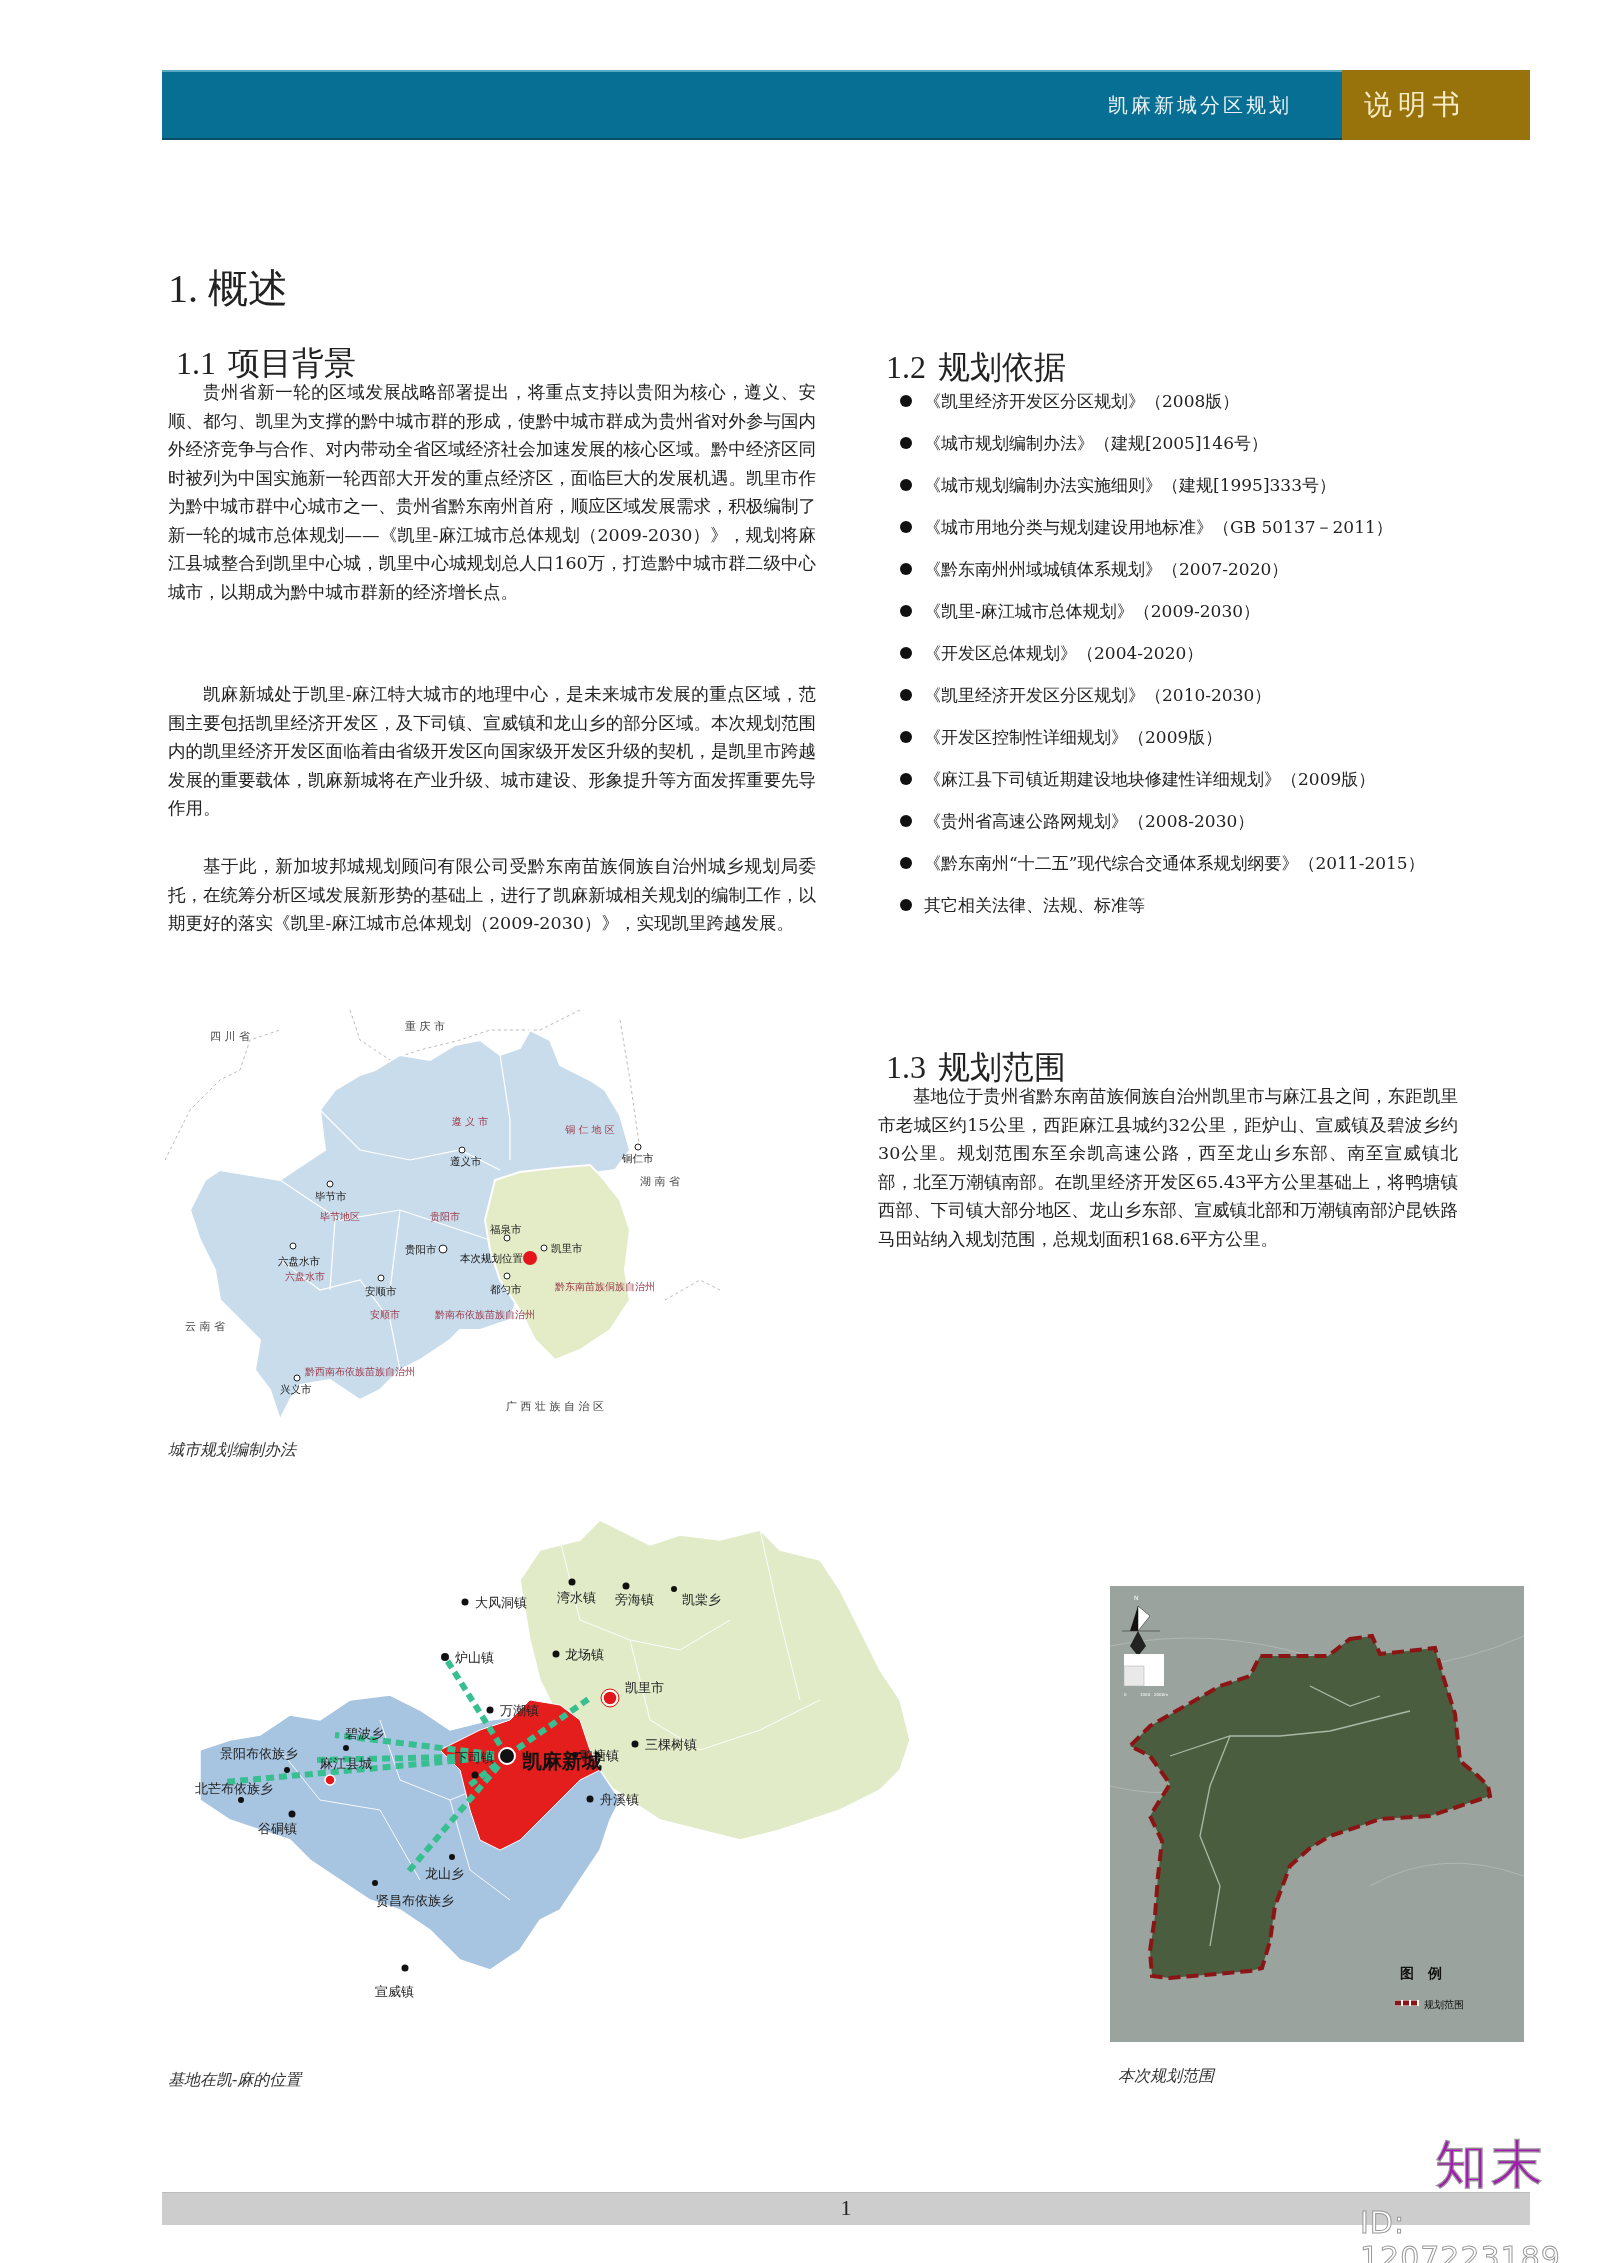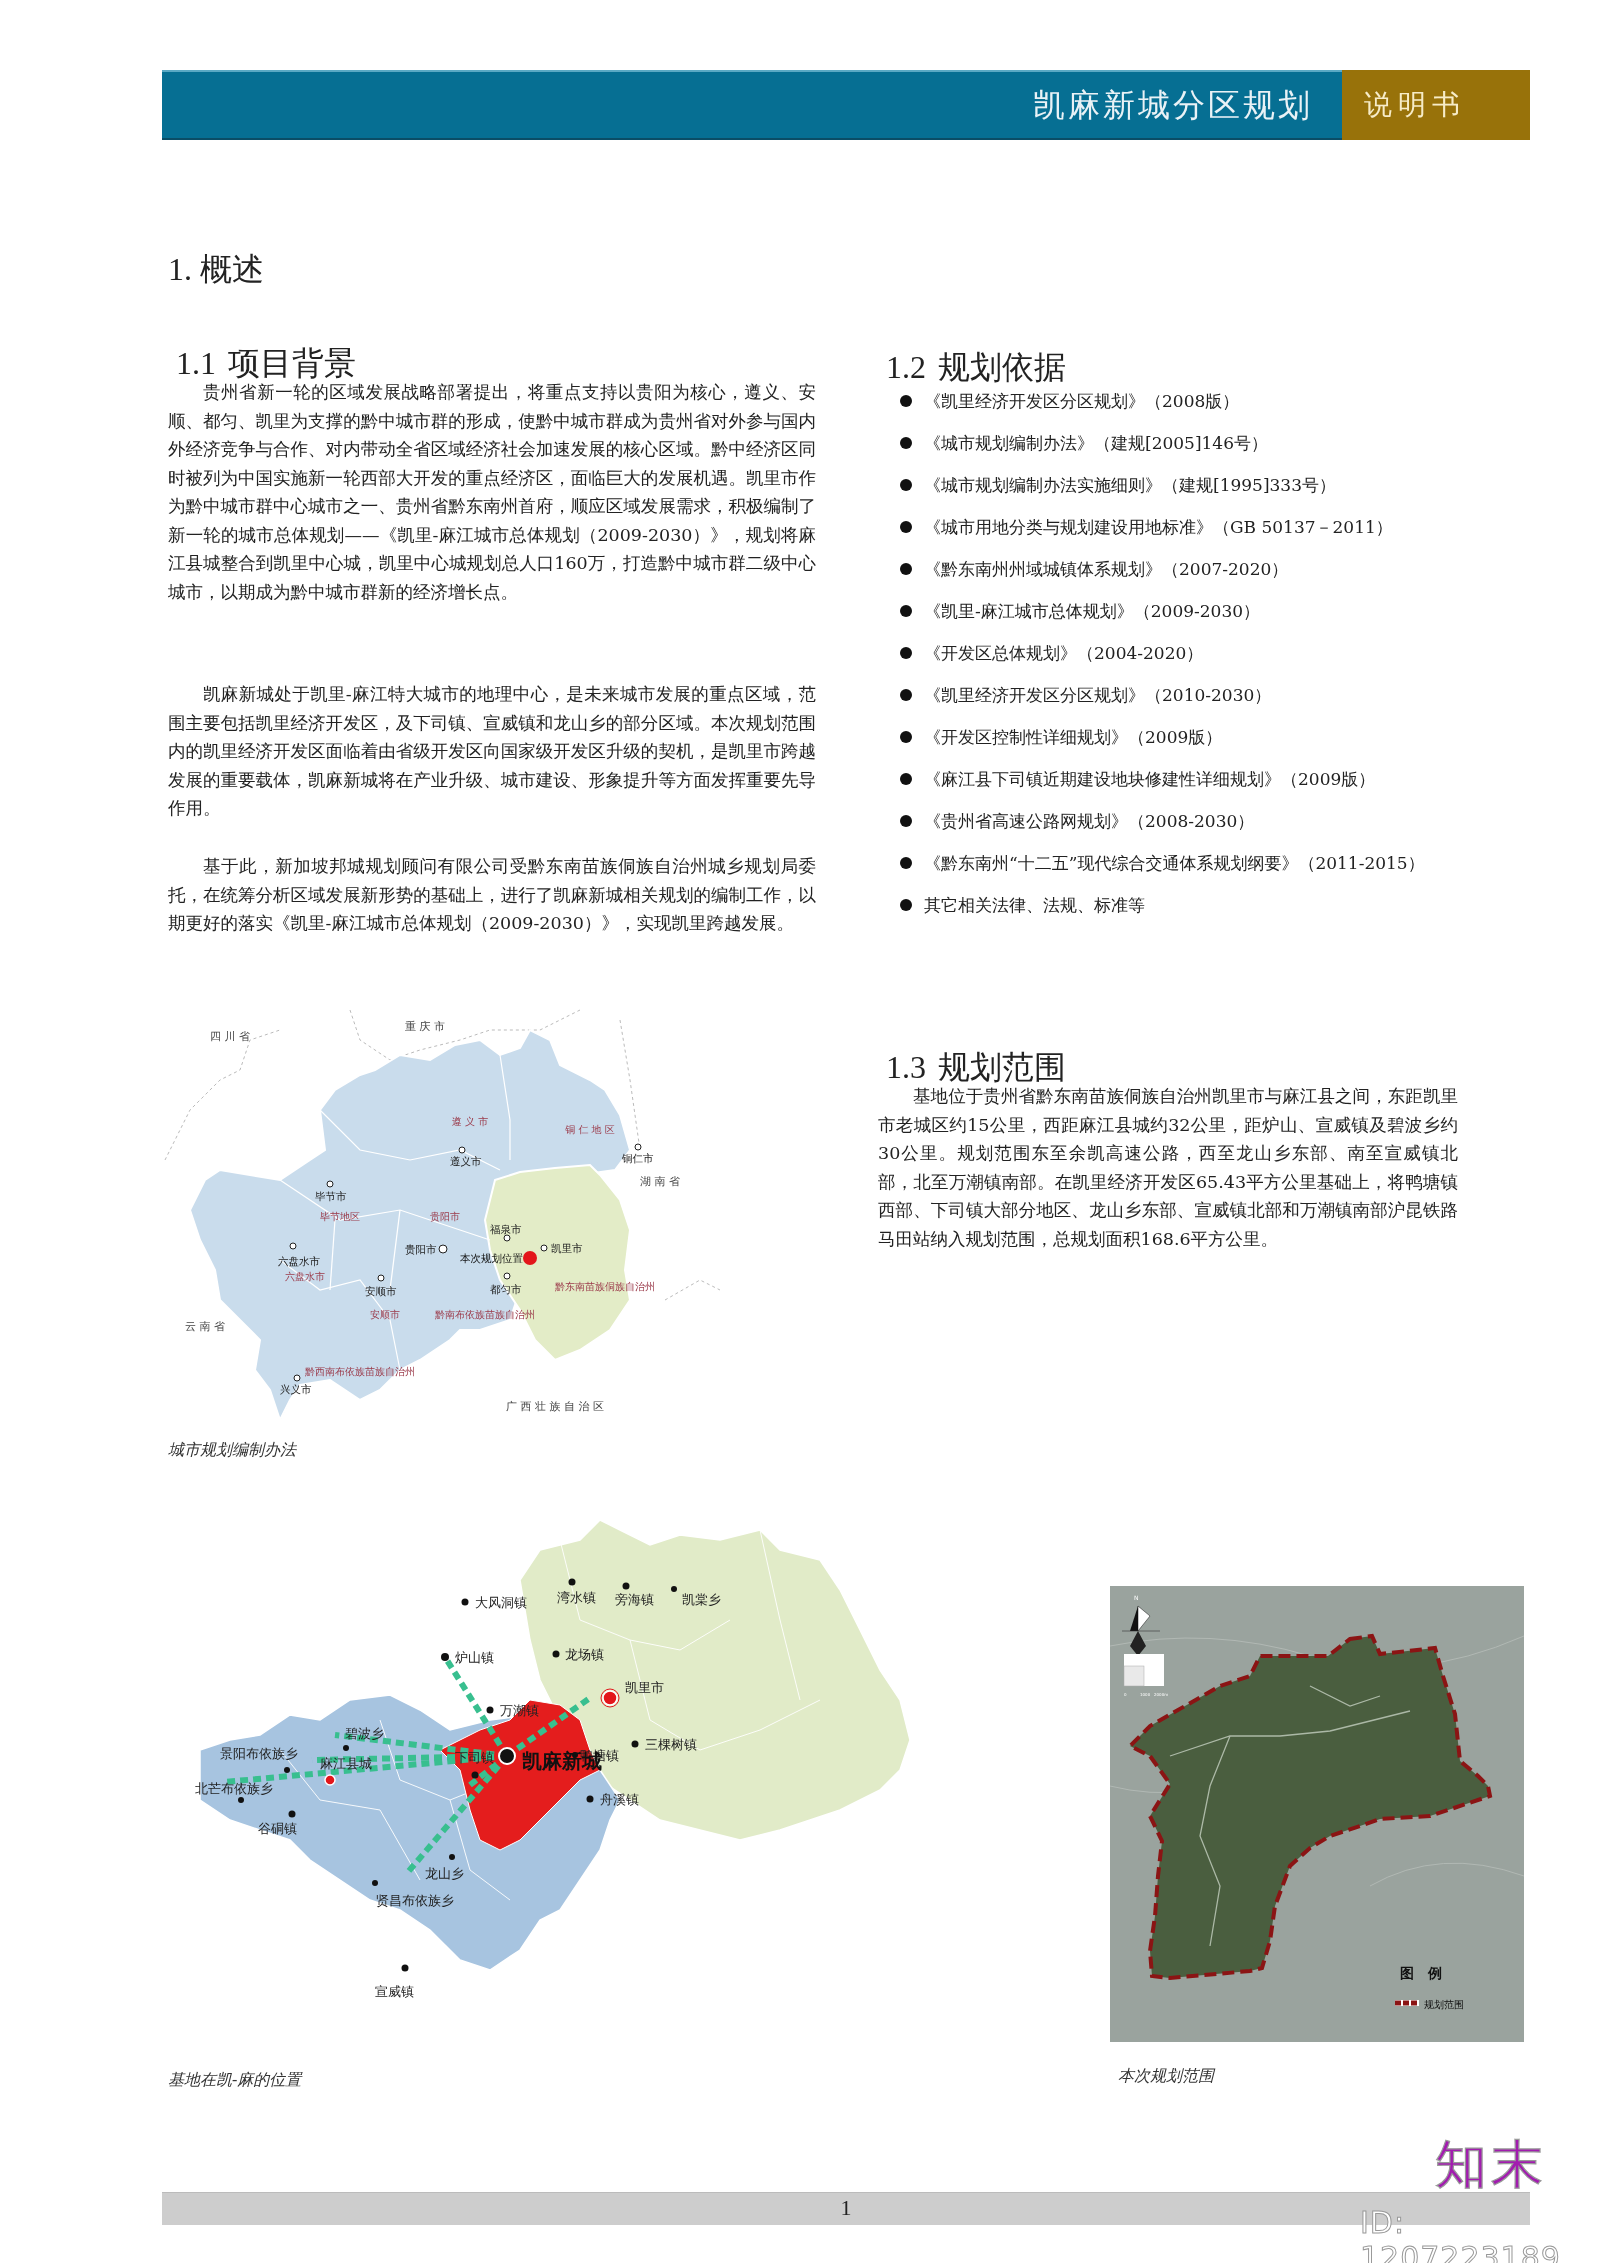--- a/index.html
+++ b/index.html
@@ -1,20 +1,20 @@
 <!DOCTYPE html>
 <html><head>
 <meta charset="utf-8">
 <style>
   html,body{margin:0;padding:0;background:#fff;}
   body{width:1600px;height:2263px;position:relative;overflow:hidden;font-family:"DejaVu Serif","Liberation Serif",serif;color:#222;}
   .header{position:absolute;left:162px;top:70px;width:1368px;height:70px;background:#066f93;border-top:2px solid #5aa9c4;border-bottom:2px solid #0a4d66;box-sizing:border-box;}
-  .header-title{position:absolute;right:217px;top:0;height:66px;line-height:66px;color:#e9f2f6;font-family:"DejaVu Sans","Liberation Sans",sans-serif;font-size:32px;letter-spacing:3px;}
+  .header-title{position:absolute;right:238px;top:0;height:66px;line-height:66px;color:#e9f2f6;font-family:"DejaVu Sans","Liberation Sans",sans-serif;font-size:20px;letter-spacing:3px;}
   .header-tag{position:absolute;right:0;top:-2px;width:188px;height:70px;background:#98720a;color:#f7ecc8;font-family:"DejaVu Sans","Liberation Sans",sans-serif;font-size:28px;line-height:70px;padding-left:22px;box-sizing:border-box;letter-spacing:6px;}
-  h1{position:absolute;left:168px;top:248px;margin:0;font-weight:normal;font-size:32px;font-family:"Liberation Serif","DejaVu Serif",serif;}
+  h1{position:absolute;left:168px;top:261px;margin:0;font-weight:normal;font-size:40px;font-family:"Liberation Serif","DejaVu Serif",serif;}
   .sec-title{position:absolute;margin:8px;font-weight:normal;font-size:32px;font-family:"Liberation Serif","DejaVu Serif",serif;}
   .sec-title .num{margin-right:12px;}
   .para{position:absolute;margin:0;font-size:17.5px;line-height:28.5px;text-indent:2em;text-align:justify;}
   .list{position:absolute;left:900px;top:380px;width:560px;margin:0;padding:0;list-style:none;}
   .list li{font-size:17px;line-height:42px;position:relative;padding-left:24px;}
   .list li .bullet{position:absolute;left:0;top:15px;width:12px;height:12px;border-radius:50%;background:#111;}
   .list li.wrap{line-height:42px;}
   .caption{position:absolute;font-style:italic;font-size:16px;font-family:"Liberation Serif","DejaVu Serif",serif;color:#333;}
   .footer-bar{position:absolute;left:162px;top:2192px;width:1368px;height:32px;background:#cdcdcd;border-top:1px solid #bbb;}
   .page-num{position:absolute;left:0;right:0;top:2px;text-align:center;font-size:22px;font-family:"Liberation Serif",serif;}

